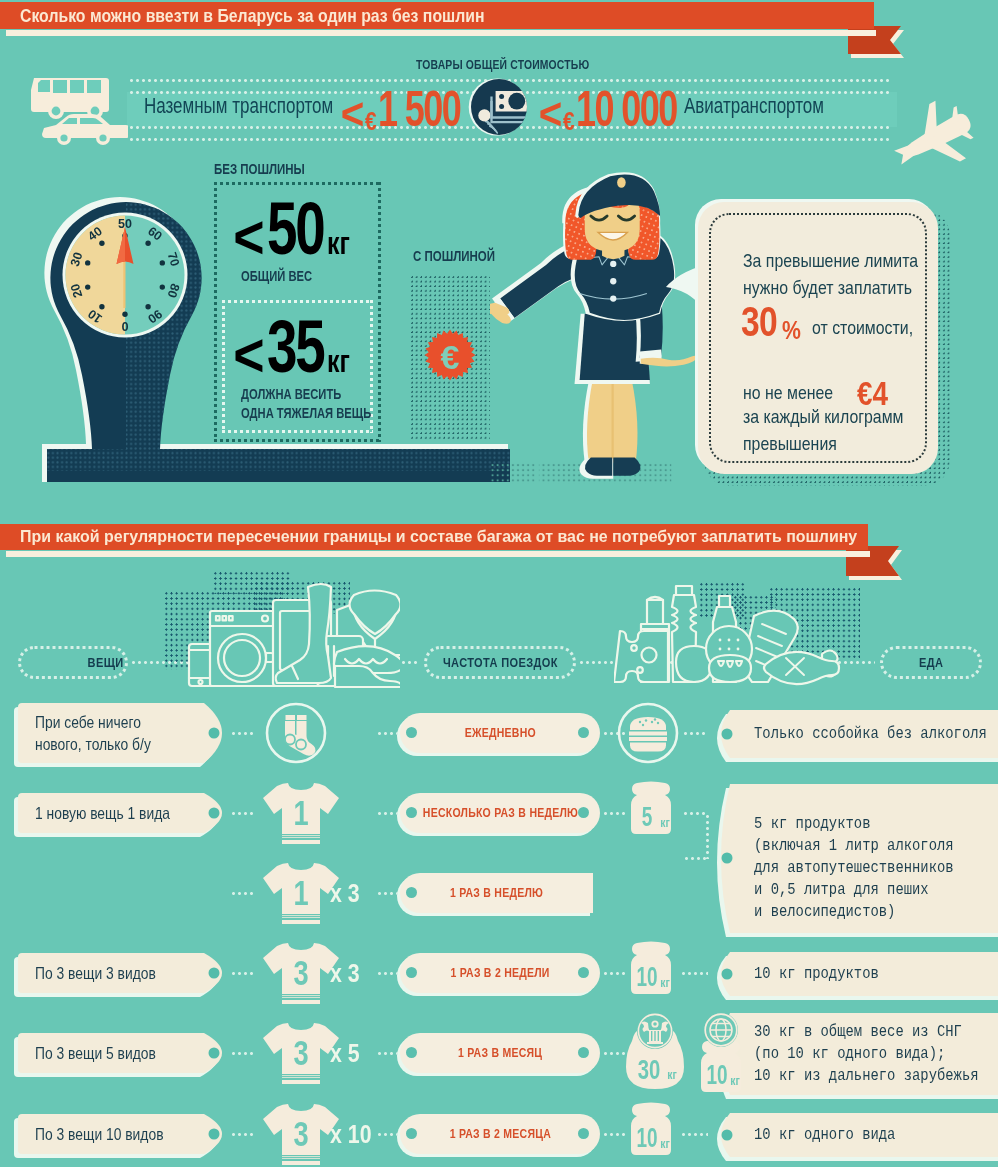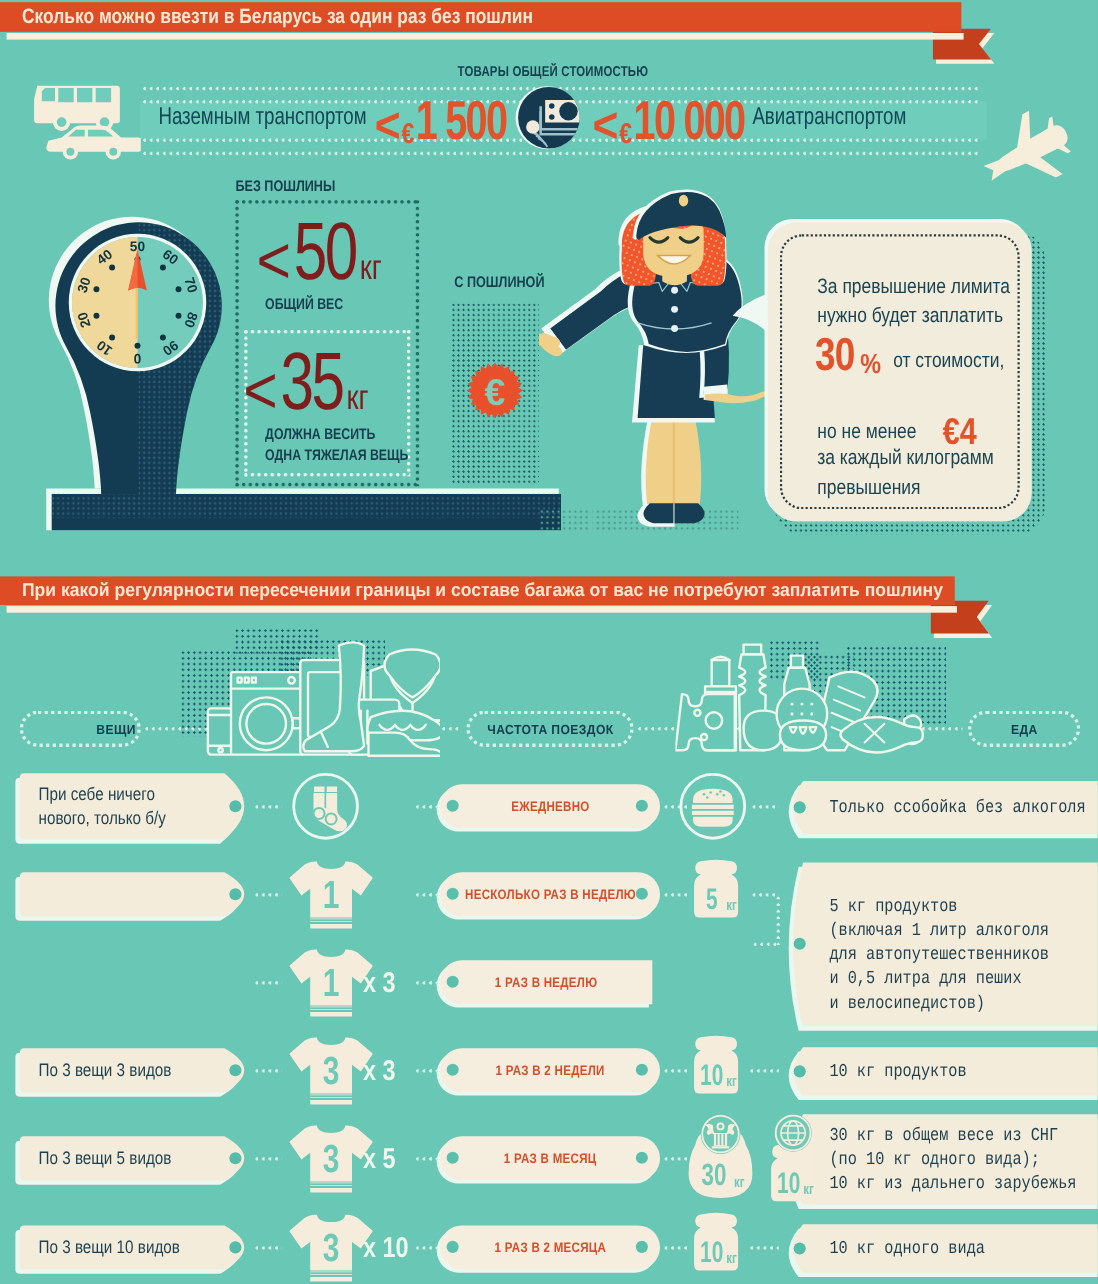--- a/index.html
+++ b/index.html
@@ -33,21 +33,21 @@
   transform:scaleX(0.8);transform-origin:0 50%;width:13px;}
 .dotbox{position:absolute;box-sizing:border-box;}
 .dotbox::before,.dotbox::after{content:"";position:absolute;left:0;right:0;height:3px;
   background-image:radial-gradient(circle at 1.5px 1.5px, var(--dc) 1.5px, transparent 1.6px);
   background-size:6px 3px;}
 .dotbox::before{top:0}.dotbox::after{bottom:0}
 .dotbox>i{position:absolute;top:0;bottom:0;width:3px;
   background-image:radial-gradient(circle at 1.5px 1.5px, var(--dc) 1.5px, transparent 1.6px);
   background-size:3px 6px;}
 .dotbox>i.l{left:0}.dotbox>i.r{right:0}
-.bigkg{white-space:nowrap;color:#7f1d1d;font-weight:normal;height:58px;}
+.bigkg{white-space:nowrap;color:#000000;font-weight:bold;height:58px;}
 .bigkg .lt{font-size:44px;line-height:58px;display:inline-block;
   transform:scaleX(1.22) scaleY(1.38);transform-origin:50% 50%;margin-right:5px;}
 .bigkg .num{font-size:74px;line-height:58px;letter-spacing:-3px;display:inline-block;
   transform:scaleX(0.74);transform-origin:0 50%;vertical-align:-2px;}
 .bigkg .un{font-size:32px;line-height:58px;display:inline-block;
   transform:scaleX(0.78);transform-origin:0 50%;vertical-align:-2px;margin-left:-16px;}
 .cap{font-size:14px;line-height:16px;font-weight:bold;color:#173d4f;white-space:nowrap;
   transform:scaleX(.80);transform-origin:0 0;}
 .halftone2{position:absolute;
   background-image:radial-gradient(circle at 1.2px 1.2px, #1d5e62 0.95px, transparent 1.05px);
@@ -242,21 +242,21 @@
   <div class="dotbox" style="--dc:#e6f7f0;left:222px;top:300px;width:151px;height:133px;">
         <i class="l"></i>
         <i class="r"></i>
       </div>
 
   <div class="abs bigkg" style="left:236px;top:200px;">
     <span class="lt">&lt;</span><span class="num">50</span><span class="un">кг</span>
   </div>
   <div class="abs cap" style="left:241px;top:268px;">ОБЩИЙ ВЕС</div>
 
-  <div class="abs bigkg" style="left:224px;top:318px;">
+  <div class="abs bigkg" style="left:236px;top:318px;">
     <span class="lt">&lt;</span><span class="num">35</span><span class="un">кг</span>
   </div>
   <div class="abs cap" style="left:241px;top:386px;">ДОЛЖНА ВЕСИТЬ</div>
   <div class="abs cap" style="left:241px;top:405px;">ОДНА ТЯЖЕЛАЯ ВЕЩЬ</div>
 
   <div class="halftone2" style="left:411px;top:276px;width:79px;height:164px;"></div>
   <svg class="abs" style="left:424px;top:329px;" width="52" height="52" viewBox="0 0 52 52">
     <polygon points="26.0,0.5 28.8,4.7 32.6,1.4 34.2,6.1 38.8,3.9 39.1,8.9 44.0,8.0 43.1,12.9 48.1,13.2 45.9,17.8 50.6,19.4 47.3,23.2 51.5,26.0 47.3,28.8 50.6,32.6 45.9,34.2 48.1,38.8 43.1,39.1 44.0,44.0 39.1,43.1 38.8,48.1 34.2,45.9 32.6,50.6 28.8,47.3 26.0,51.5 23.2,47.3 19.4,50.6 17.8,45.9 13.3,48.1 12.9,43.1 8.0,44.0 8.9,39.1 3.9,38.8 6.1,34.2 1.4,32.6 4.7,28.8 0.5,26.0 4.7,23.2 1.4,19.4 6.1,17.8 3.9,13.2 8.9,12.9 8.0,8.0 12.9,8.9 13.2,3.9 17.8,6.1 19.4,1.4 23.2,4.7" fill="#e8502c"></polygon>
     <text x="26" y="28" text-anchor="middle" dominant-baseline="central" font-size="34" font-weight="bold" fill="#7fcdb8" font-family="Liberation Sans,sans-serif">€</text>
   </svg>
@@ -559,20 +559,23 @@
   </div>
   <div class="dotline" style="left:232px;top:732px;width:24px;"></div>
   <div class="ltagwrap" style="left:18px;top:793px;width:222px;height:40px;">
     <svg width="228" height="48">
           <g transform="translate(-4,4)">
             <path d="M4 0 h182 q36 20.0 0 40 h-182 q-4 0 -4 -4 v-32 q0 -4 4 -4 z" fill="#e9f7ee"></path>
           </g>
           <path d="M4 0 h182 q36 20.0 0 40 h-182 q-4 0 -4 -4 v-32 q0 -4 4 -4 z" fill="#f3ecda"></path>
           <circle cx="196" cy="20.0" r="5.5" fill="#53bcaa"></circle>
         </svg>
+    <div class="txt">
+      <div class="tl">1 новую вещь 1 вида</div>
+    </div>
   </div>
   <div class="dotline" style="left:232px;top:812px;width:24px;"></div>
   <div class="dotline" style="left:232px;top:892px;width:24px;"></div>
   <div class="ltagwrap" style="left:18px;top:953px;width:222px;height:40px;">
     <svg width="228" height="48">
           <g transform="translate(-4,4)">
             <path d="M4 0 h182 q36 20.0 0 40 h-182 q-4 0 -4 -4 v-32 q0 -4 4 -4 z" fill="#e9f7ee"></path>
           </g>
           <path d="M4 0 h182 q36 20.0 0 40 h-182 q-4 0 -4 -4 v-32 q0 -4 4 -4 z" fill="#f3ecda"></path>
           <circle cx="196" cy="20.0" r="5.5" fill="#53bcaa"></circle>

